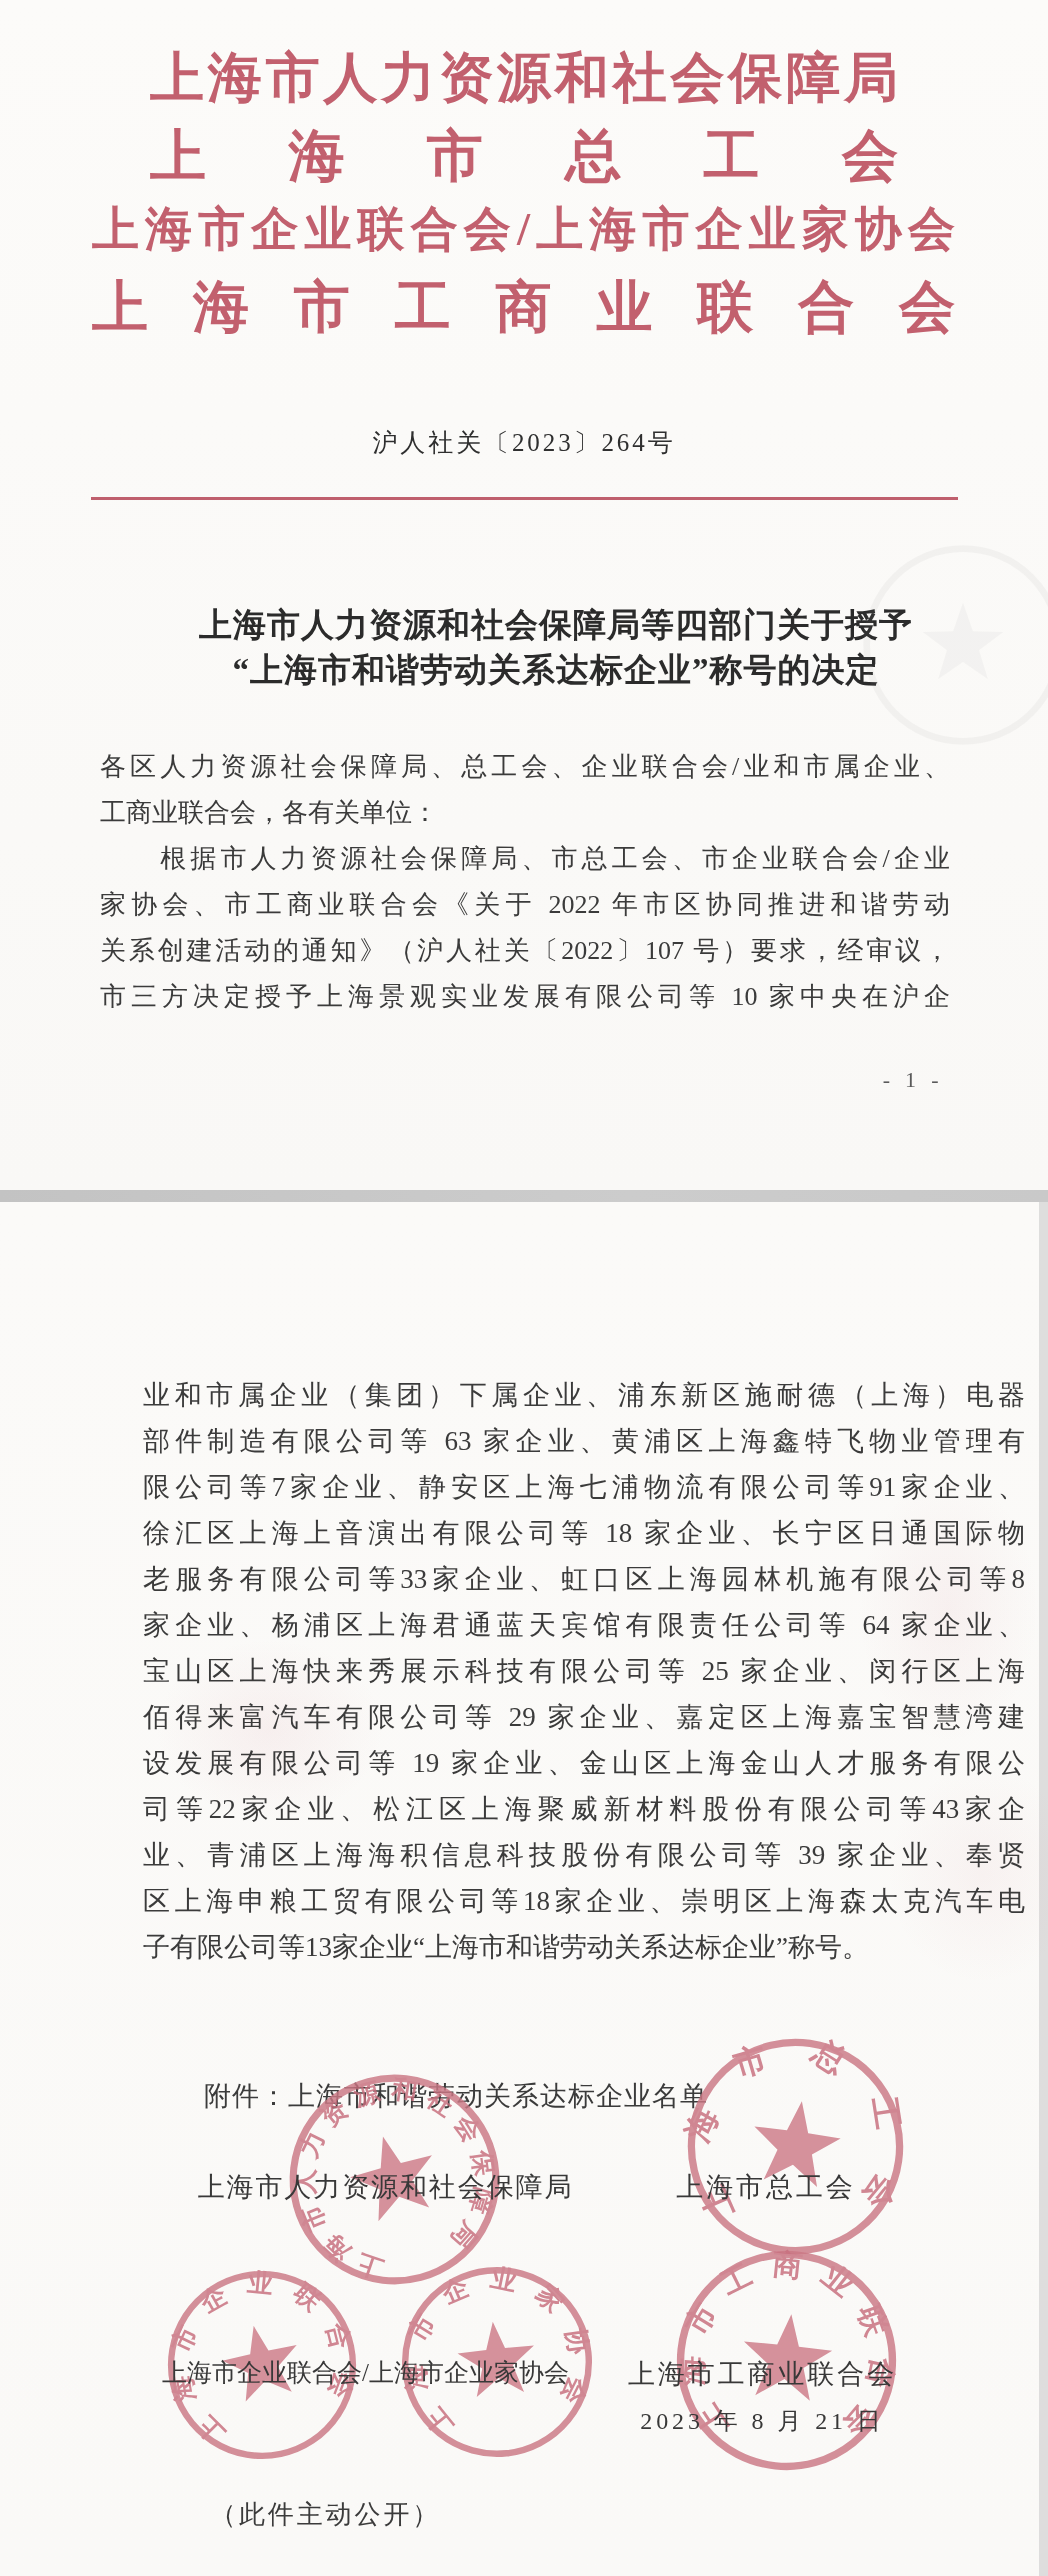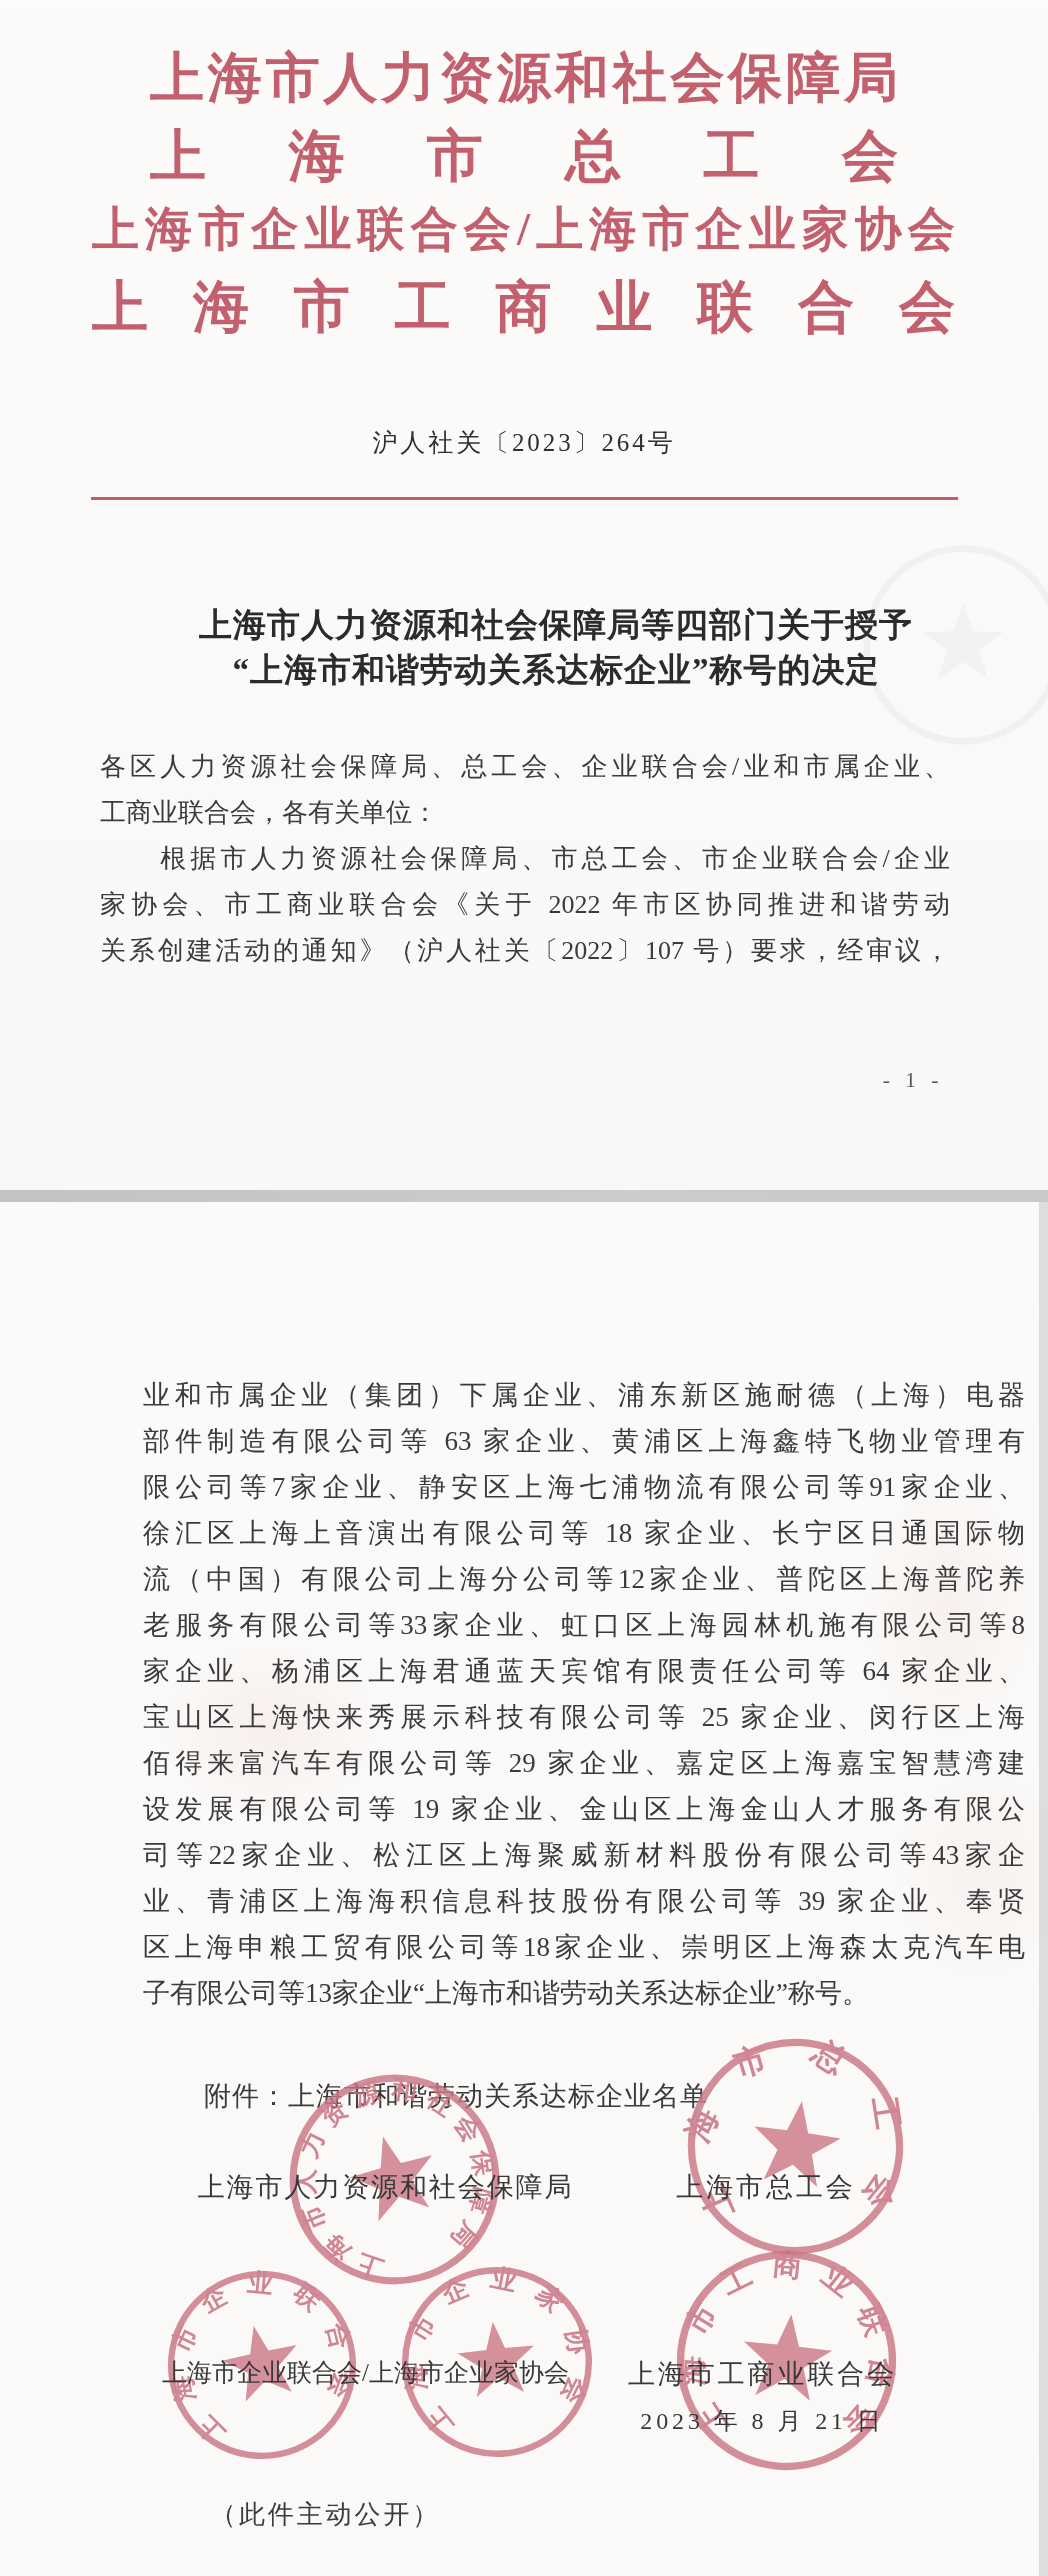--- a/index.html
+++ b/index.html
@@ -101,20 +101,21 @@
       <span>“上海市和谐劳动关系达标企业”称号的决定</span>
     </h1>
 
     <div class="body-block body1">
 
     <div class="bl">各区人力资源社会保障局、总工会、企业联合会/业和市属企业、</div>
         <div class="bl no-justify">工商业联合会，各有关单位：</div>
         <div class="bl">　　根据市人力资源社会保障局、市总工会、市企业联合会/企业</div>
         <div class="bl">家协会、市工商业联合会《关于 2022 年市区协同推进和谐劳动</div>
         <div class="bl">关系创建活动的通知》（沪人社关〔2022〕107 号）要求，经审议，</div>
+        <div class="bl">市三方决定授予上海景观实业发展有限公司等 10 家中央在沪企</div>
       </div>
 
     <div class="page-no">- 1 -</div>
 
     <svg class="ghost-seal" viewBox="0 0 220 220" aria-hidden="true">
       <circle class="ring" cx="110" cy="110" r="100"></circle>
       <polygon class="star" points="110,66 120.3,95.8 151.9,96.4 126.7,115.4 135.9,145.6 110,127.6 84.1,145.6 93.3,115.4 68.2,96.4 99.7,95.8"></polygon>
     </svg>
   </section>
 
@@ -126,21 +127,20 @@
   <div class="bleed bleed1"></div>
   <div class="bleed bleed2"></div>
   <div class="bleed bleed3"></div>
 
   <div class="body-block body2">
 
   <div class="bl">业和市属企业（集团）下属企业、浦东新区施耐德（上海）电器</div>
       <div class="bl">部件制造有限公司等 63 家企业、黄浦区上海鑫特飞物业管理有</div>
       <div class="bl">限公司等7家企业、静安区上海七浦物流有限公司等91家企业、</div>
       <div class="bl">徐汇区上海上音演出有限公司等 18 家企业、长宁区日通国际物</div>
-      <div class="bl">流（中国）有限公司上海分公司等12家企业、普陀区上海普陀养</div>
       <div class="bl">老服务有限公司等33家企业、虹口区上海园林机施有限公司等8</div>
       <div class="bl">家企业、杨浦区上海君通蓝天宾馆有限责任公司等 64 家企业、</div>
       <div class="bl">宝山区上海快来秀展示科技有限公司等 25 家企业、闵行区上海</div>
       <div class="bl">佰得来富汽车有限公司等 29 家企业、嘉定区上海嘉宝智慧湾建</div>
       <div class="bl">设发展有限公司等 19 家企业、金山区上海金山人才服务有限公</div>
       <div class="bl">司等22家企业、松江区上海聚威新材料股份有限公司等43家企</div>
       <div class="bl">业、青浦区上海海积信息科技股份有限公司等 39 家企业、奉贤</div>
       <div class="bl">区上海申粮工贸有限公司等18家企业、崇明区上海森太克汽车电</div>
       <div class="bl no-justify">子有限公司等13家企业“上海市和谐劳动关系达标企业”称号。</div>
     </div>

